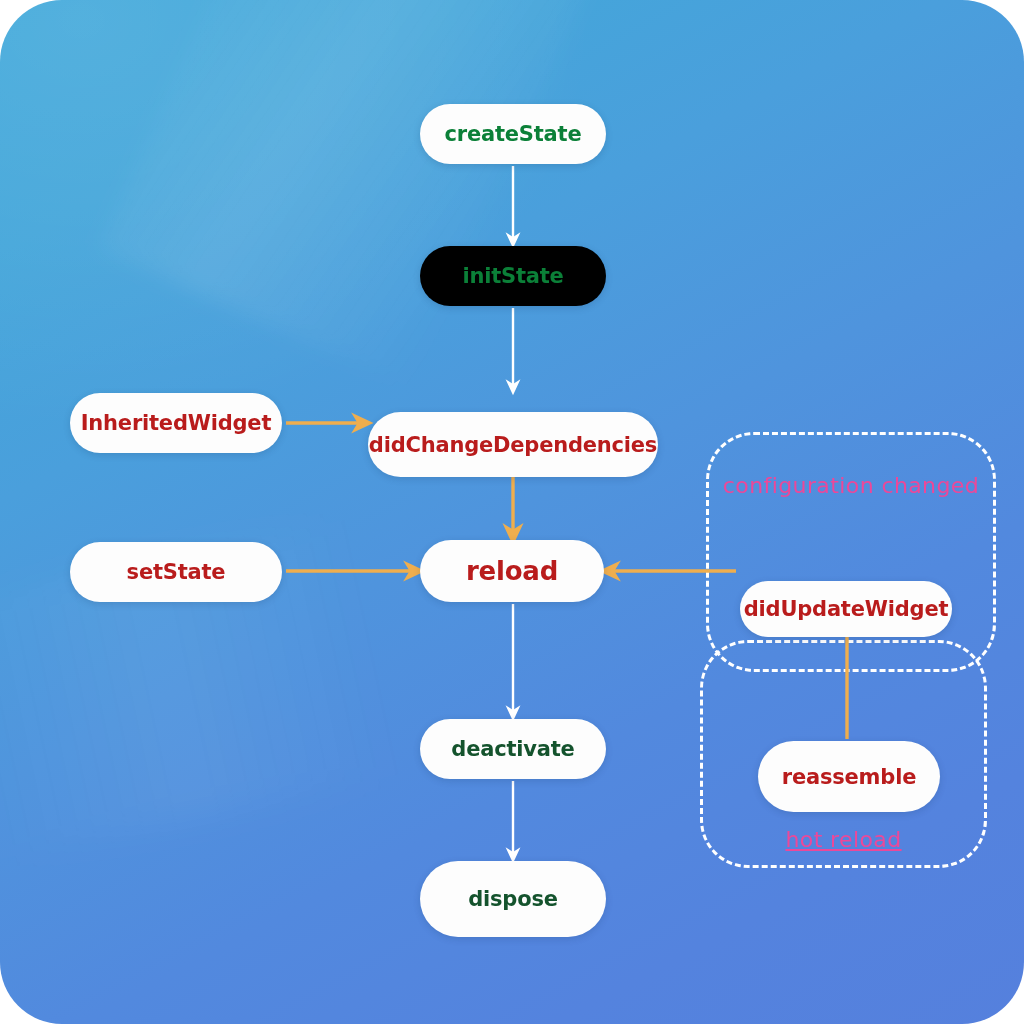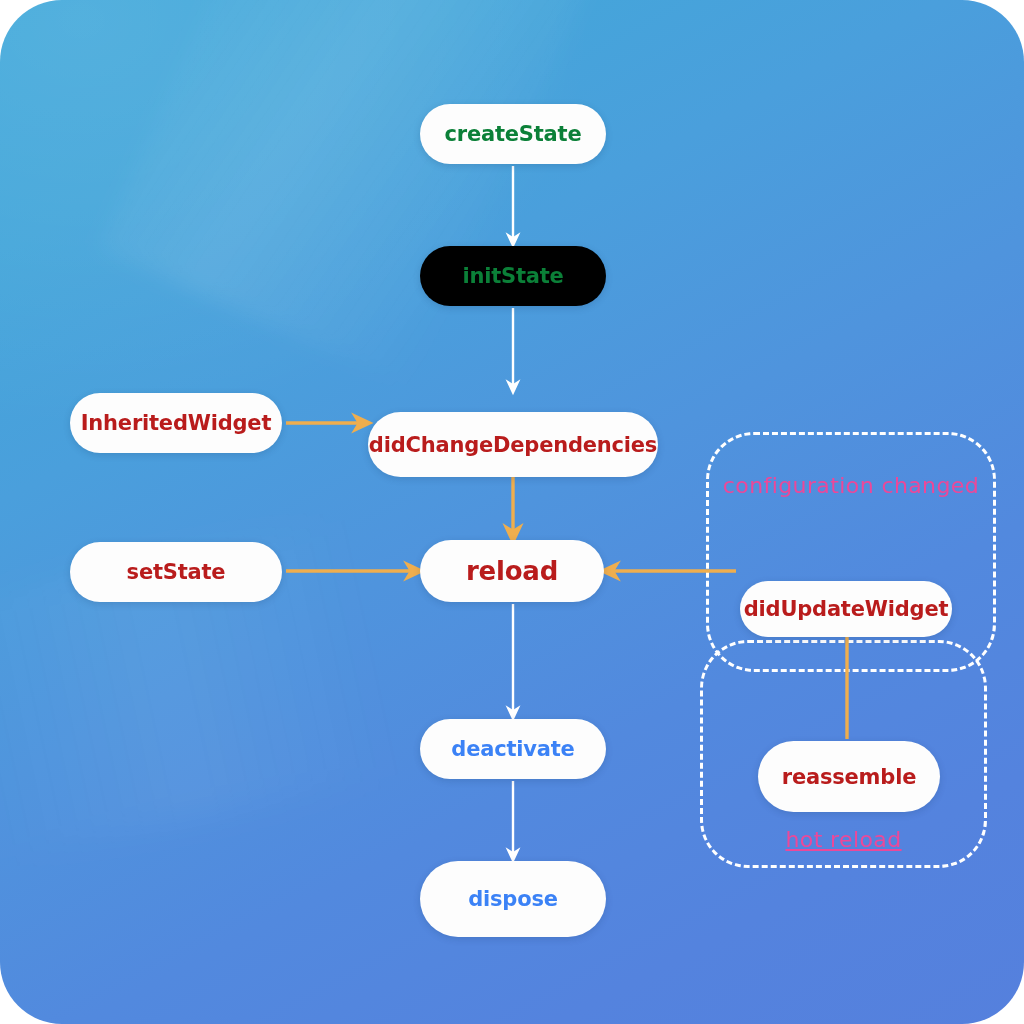--- a/index.html
+++ b/index.html
@@ -78,21 +78,21 @@
     box-sizing: border-box;
   }
   .pill span {
     font-family: "DejaVu Sans", sans-serif;
     font-weight: bold;
     letter-spacing: -0.2px;
     white-space: nowrap;
   }
   .t-green  { color: #0B8038; }
   .t-navy   { color: #b91c1c; }
-  .t-red    { color: #3b82f6; }
+  .t-red    { color: #14532d; }
   .fs-21 { font-size: 21px; }
   .fs-26 { font-size: 26px; }
 
   svg.edges {
     position: absolute;
     inset: 0;
     width: 1024px;
     height: 1024px;
     pointer-events: none;
   }

